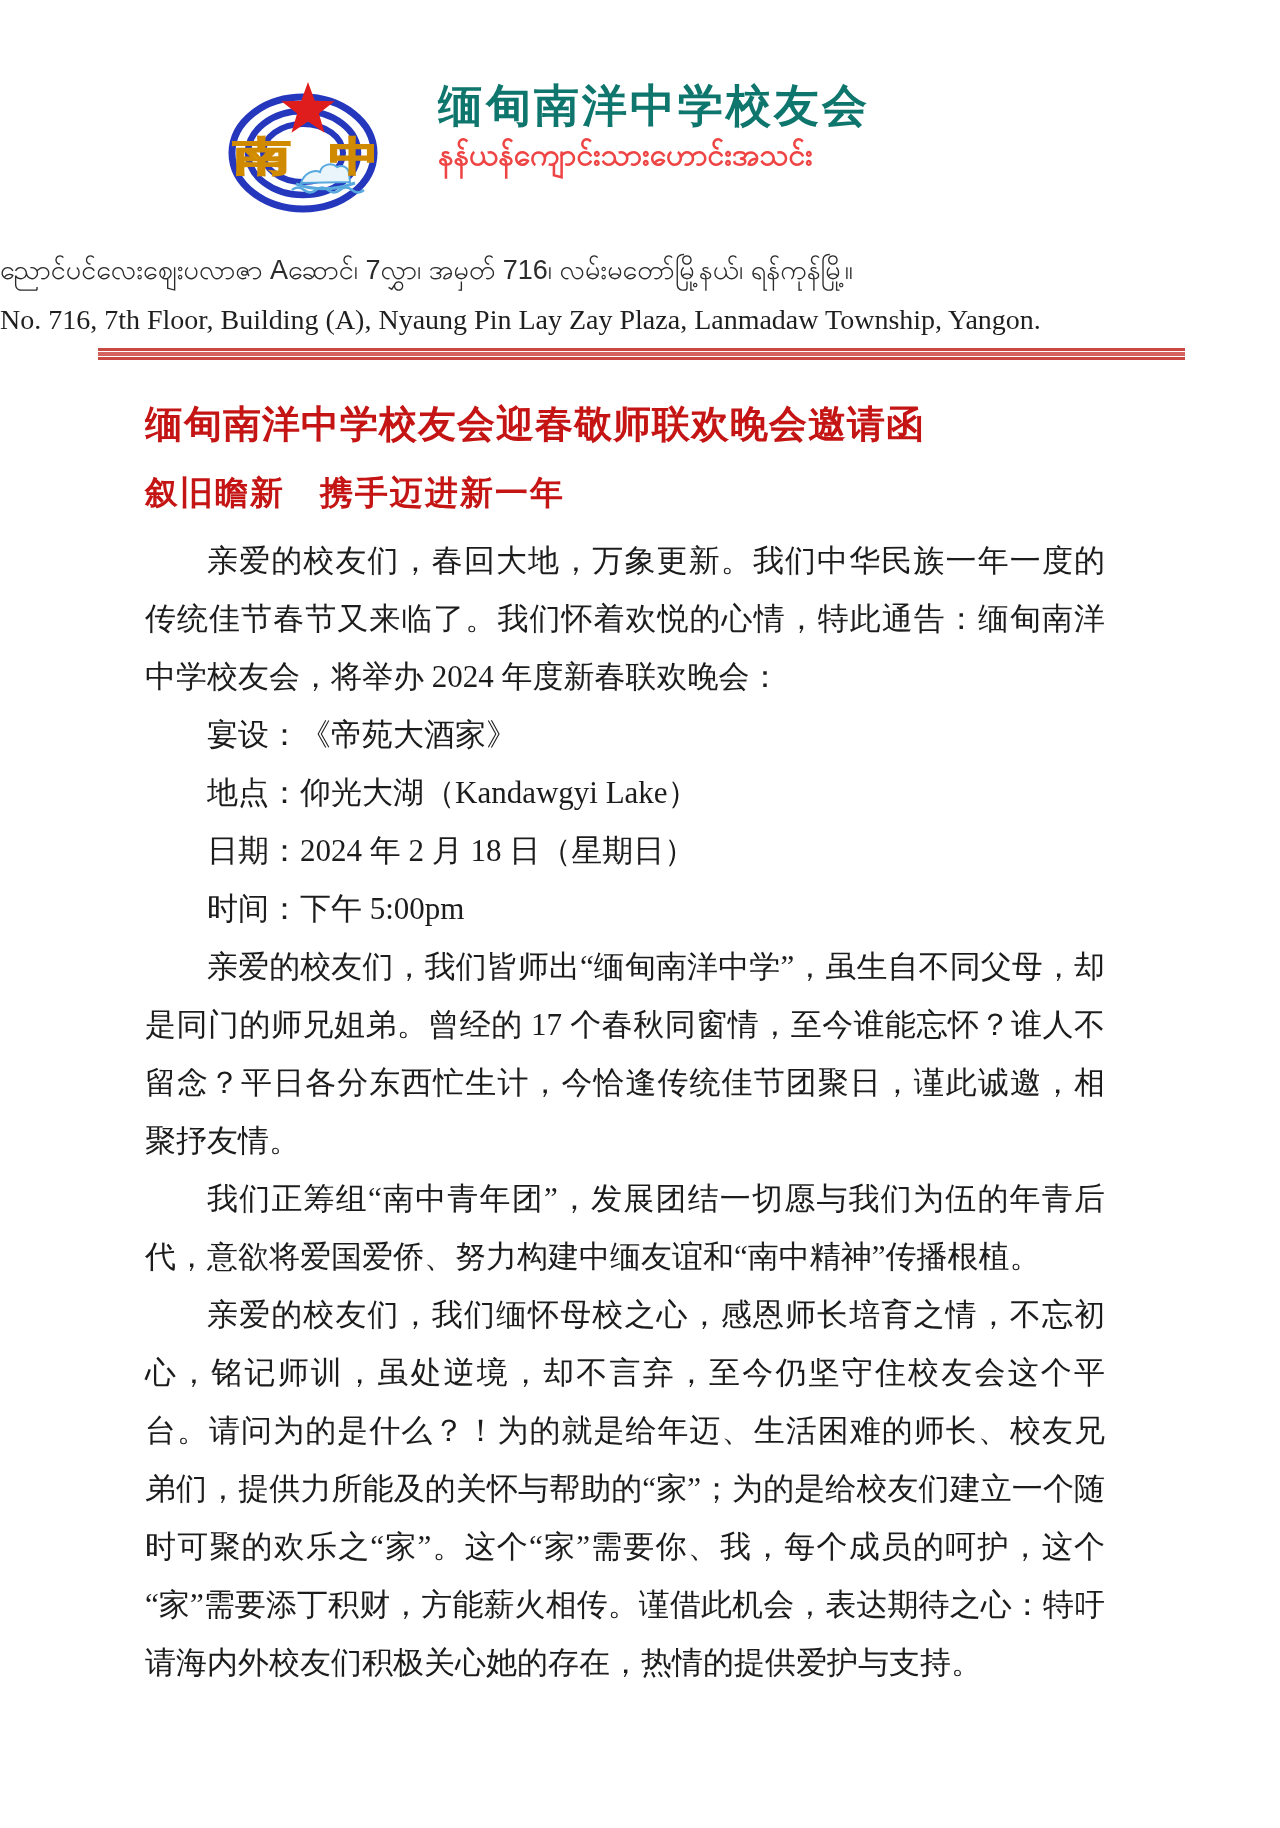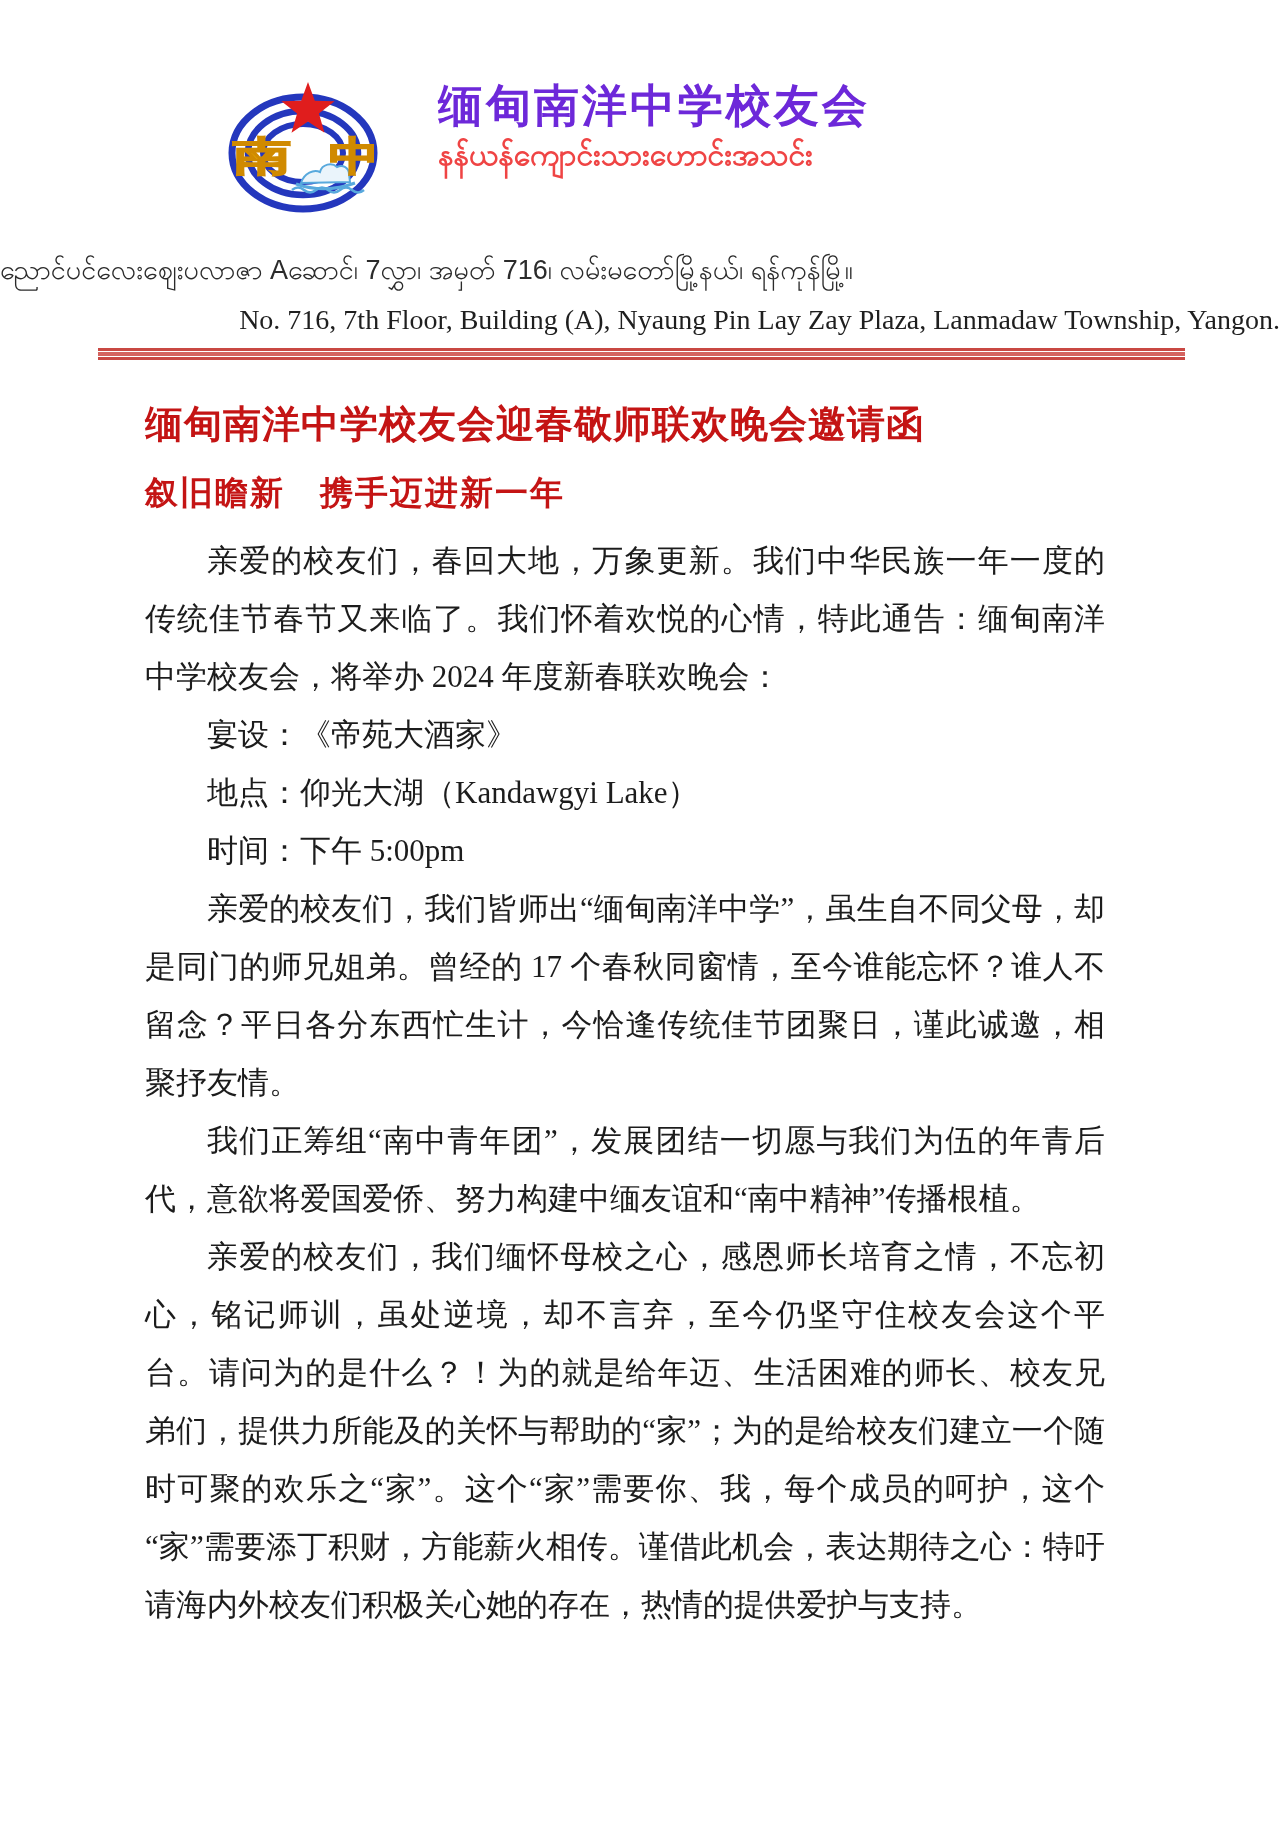--- a/index.html
+++ b/index.html
@@ -17,34 +17,34 @@
     display:flex;align-items:flex-start;
     padding:70px 0 0 198px;
   }
   .logo{width:185px;height:150px;flex:0 0 auto;}
   .org-names{
     margin-left:55px;padding-top:10px;
     font-family:"Liberation Sans","DejaVu Sans",sans-serif;
   }
   .org-zh{
     font-size:45px;font-weight:700;line-height:52px;
-    color:#6d28d9;letter-spacing:3px;white-space:nowrap;
+    color:#0f766e;letter-spacing:3px;white-space:nowrap;
   }
   .org-my{
     font-size:30px;font-weight:700;line-height:46px;
     color:#ef4444;white-space:nowrap;
   }
   .addr-my{
     margin-top:32px;
     font-family:"Liberation Sans","DejaVu Sans",sans-serif;
     font-size:27px;line-height:36px;color:#2b2b2b;
   }
   .addr-en{
-    margin-top:16px;text-align:right;
-    font-size:28px;line-height:32px;color:#1f1f1f;padding-left:40px;
+    margin-top:16px;text-align:left;
+    font-size:28px;line-height:32px;color:#1f1f1f;
   }
   .divider{
     margin:12px 95px 0 98px;height:12px;
     background:linear-gradient(
       #c94843 0 3px,
       #ffffff 3px 4.5px,
       #d4635f 4.5px 8px,
       #ffffff 8px 9.5px,
       #c94843 9.5px 12px);
   }
@@ -107,20 +107,21 @@
 
   <div class="letter">
     <div class="letter-title">缅甸南洋中学校友会迎春敬师联欢晚会邀请函</div>
     <div class="letter-subtitle">叙旧瞻新　携手迈进新一年</div>
 
     <div class="body-text">
       <p>亲爱的校友们，春回大地，万象更新。我们中华民族一年一度的传统佳节春节又来临了。我们怀着欢悦的心情，特此通告：缅甸南洋中学校友会，将举办 2024 年度新春联欢晚会：</p>
       <ul class="detail-lines">
           <li>宴设：《帝苑大酒家》</li>
           <li>地点：仰光大湖（Kandawgyi Lake）</li>
+          <li>日期：2024 年 2 月 18 日（星期日）</li>
           <li>时间：下午 5:00pm</li>
         </ul>
       <p>亲爱的校友们，我们皆师出“缅甸南洋中学”，虽生自不同父母，却是同门的师兄姐弟。曾经的 17 个春秋同窗情，至今谁能忘怀？谁人不留念？平日各分东西忙生计，今恰逢传统佳节团聚日，谨此诚邀，相聚抒友情。</p>
       <p>我们正筹组“南中青年团”，发展团结一切愿与我们为伍的年青后代，意欲将爱国爱侨、努力构建中缅友谊和“南中精神”传播根植。</p>
       <p>亲爱的校友们，我们缅怀母校之心，感恩师长培育之情，不忘初心，铭记师训，虽处逆境，却不言弃，至今仍坚守住校友会这个平台。请问为的是什么？！为的就是给年迈、生活困难的师长、校友兄弟们，提供力所能及的关怀与帮助的“家”；为的是给校友们建立一个随时可聚的欢乐之“家”。这个“家”需要你、我，每个成员的呵护，这个“家”需要添丁积财，方能薪火相传。谨借此机会，表达期待之心：特吁请海内外校友们积极关心她的存在，热情的提供爱护与支持。</p>
     </div>
   </div>
 
 </div>
 

